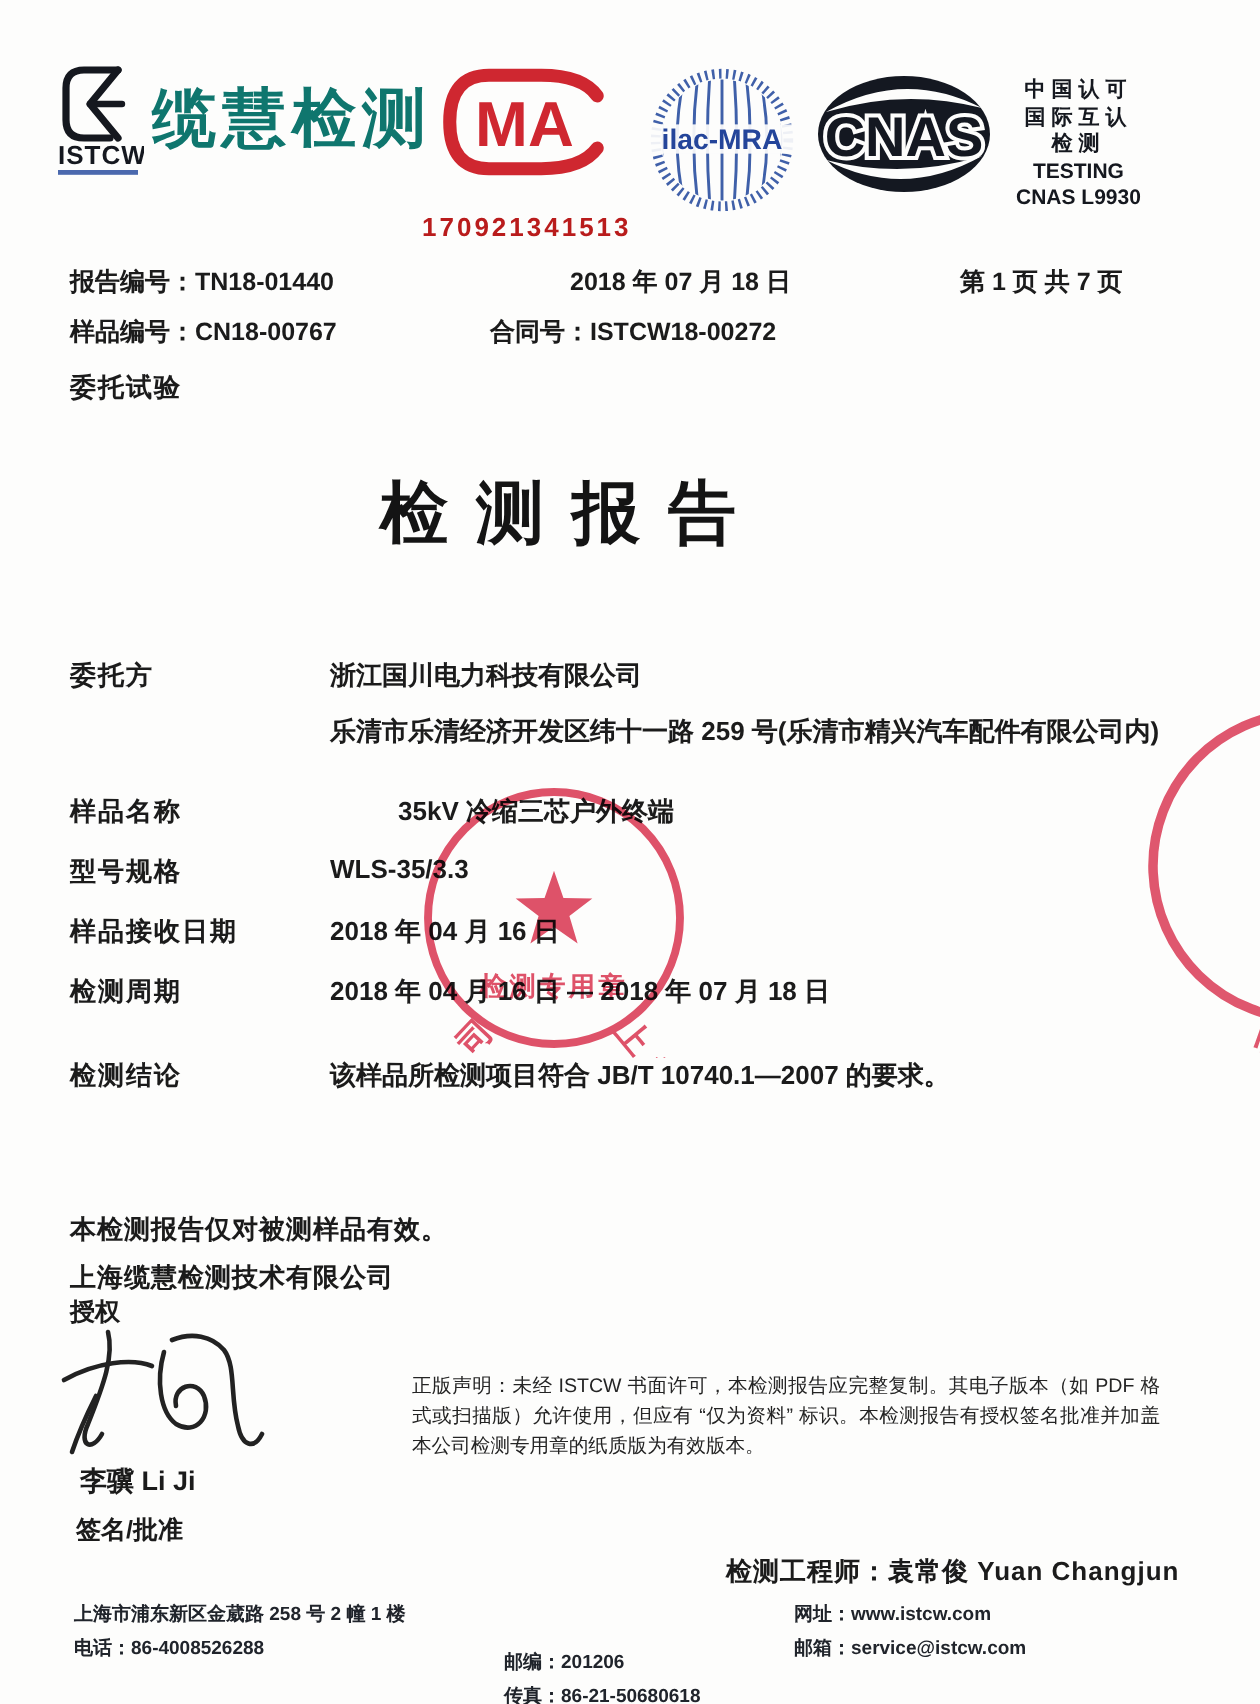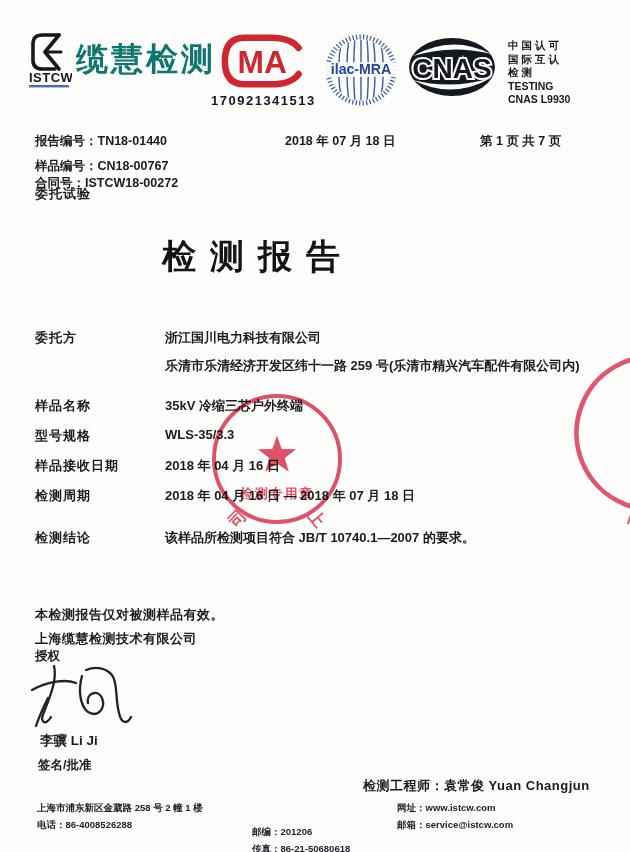--- a/index.html
+++ b/index.html
@@ -5,42 +5,42 @@
   html,body{margin:0;padding:0;background:#e9e9e9;}
   .page{
     position:relative;width:630px;height:852px;margin:0 auto;
     background:#fdfdfc;overflow:hidden;
     font-family:"Liberation Sans",sans-serif;color:#1b1b1b;
   }
   .abs{position:absolute;}
   
   .brand-cn{left:76px;top:38px;font-size:32px;font-weight:800;letter-spacing:3px;color:#0f766e;}
   .cma-wrap{left:211px;top:33px;width:104px;text-align:right;}
-  .cma-number{font-size:13px;font-weight:bold;color:#0f172a;letter-spacing:1.5px;margin-top:0;}
-  .accred{left:508px;top:39px;font-size:10.5px;font-weight:bold;line-height:13.5px;color:#15181f;}
+  .cma-number{font-size:13px;font-weight:bold;color:#b91c1c;letter-spacing:1.5px;margin-top:12px;}
+  .accred{left:508px;top:39px;font-size:10.5px;font-weight:bold;line-height:13.5px;color:#15181f;text-align:center;}
   .accred .cjk{letter-spacing:3px;}
   
   .meta{font-size:12.5px;font-weight:bold;}
   .meta-row1{left:35px;top:133px;width:537px;display:flex;}
   .meta-row1 .c1{width:250px;}
   .meta-row1 .c2{width:195px;}
   .meta-row1 .c3{flex:1;}
-  .meta-row2{left:35px;top:158px;width:537px;display:flex;flex-direction:column;}
+  .meta-row2{left:35px;top:158px;width:537px;display:flex;}
   .meta-row2 .c1{width:210px;}
   .test-type{left:35px;top:185px;font-size:13px;font-weight:bold;letter-spacing:1px;}
   
   .report-title{left:0;top:234px;width:516px;text-align:center;
-    font-size:34px;font-weight:bold;letter-spacing:14px;color:#141414;}
+    font-size:34px;font-weight:bold;letter-spacing:14px;color:#141414;padding-left:28px;}
   
   .frow{display:flex;font-size:13px;font-weight:bold;}
   .frow .flabel{width:130px;letter-spacing:1px;flex:0 0 130px;}
   .frow .fvalue{flex:1;}
   .client1{left:35px;top:329px;width:560px;}
   .client2{left:165px;top:357px;width:440px;font-size:13px;font-weight:bold;}
-  .f0{left:35px;top:397px;width:560px;}
+  .f0{left:35px;top:397px;width:560px;gap:34px;}
   .f1{left:35px;top:427px;width:560px;}
   .f2{left:35px;top:457px;width:560px;}
   .f3{left:35px;top:487px;width:560px;}
   .f4{left:35px;top:529px;width:560px;}
   
   .validity{left:35px;top:606px;font-size:13px;font-weight:bold;letter-spacing:0.5px;}
   .issuer{left:35px;top:630px;font-size:13px;font-weight:bold;letter-spacing:0.5px;}
   .authorize{left:35px;top:648px;font-size:12.5px;font-weight:bold;}
   .signature{left:24px;top:660px;}
   .signer{left:40px;top:732px;font-size:13.5px;font-weight:bold;}
@@ -185,20 +185,21 @@
       <path d="M 8,30 C 24,21 42,19 52,23"></path>
       <path d="M 24,38 C 18,50 14,60 12,66"></path>
       <path d="M 58,16 C 54,30 56,46 64,52 C 74,58 82,48 78,38 C 74,29 62,33 64,43"></path>
       <path d="M 62,10 C 72,6 82,8 88,15 C 94,23 91,38 95,53 C 97,63 103,65 107,57"></path>
     </g>
   </svg>
 
   <div class="abs signer">李骥 Li Ji</div>
   <div class="abs signlabel">签名/批准</div>
 
+  <div class="abs disclaimer">正版声明：未经 ISTCW 书面许可，本检测报告应完整复制。其电子版本（如 PDF 格式或扫描版）允许使用，但应有 “仅为资料” 标识。本检测报告有授权签名批准并加盖本公司检测专用章的纸质版为有效版本。</div>
 
   <div class="abs engineer">
     <span>检测工程师：</span><span>袁常俊 Yuan Changjun</span>
   </div>
 
   <div class="abs fcol fcol1">
     <div>上海市浦东新区金葳路 258 号 2 幢 1 楼</div>
     <div>电话：86-4008526288</div>
   </div>
   <div class="abs fcol fcol2">

